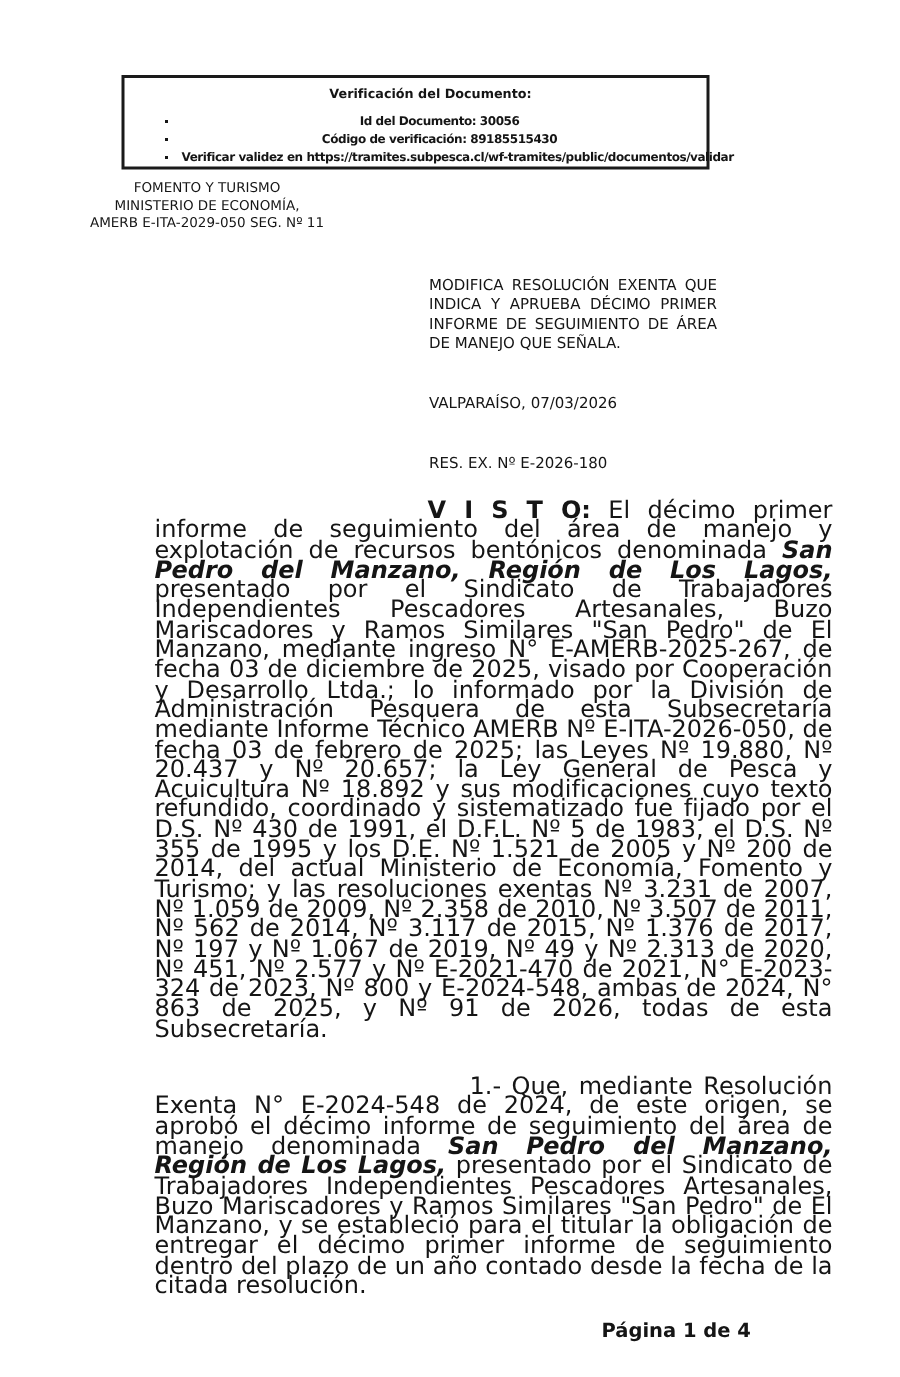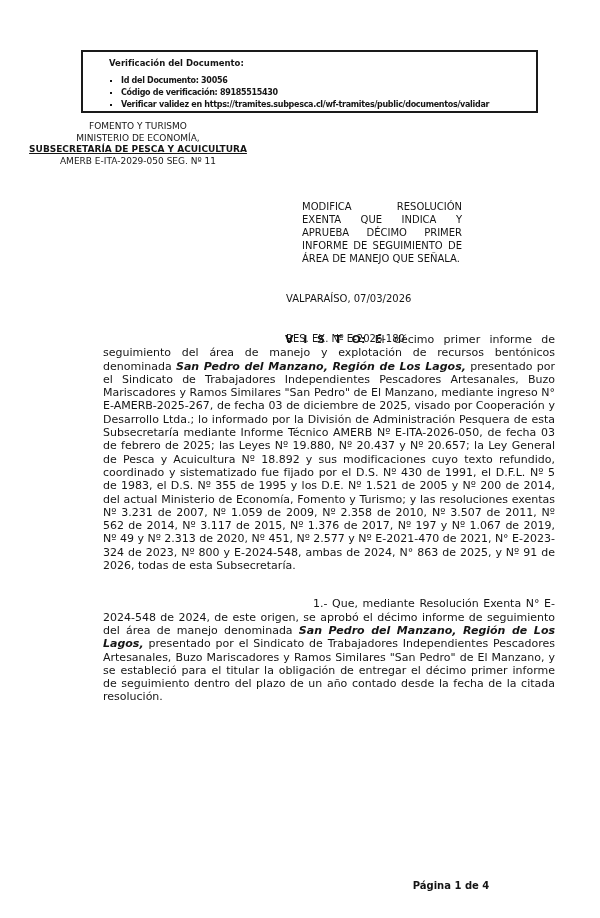--- a/index.html
+++ b/index.html
@@ -13,24 +13,25 @@
     position: relative;
     width: 600px; height: 918px;
     background: #ffffff;
     overflow: hidden;
   }
 
   
   .verify-box {
     position: absolute;
     left: 81px; top: 50px;
-    width: 457px; height: 63px;
+    width: 392px; height: 63px;
     box-sizing: border-box;
     border: 2px solid #1a1a1a;
     padding: 6px 6px 4px 26px;
+    text-align: center;
   }
   .verify-title {
     font-size: 8.5px;
     font-weight: bold;
     margin: 0 0 7px 0;
   }
   .verify-list {
     margin: 0;
     padding: 0 0 0 12px;
     list-style-type: square;
@@ -59,30 +60,30 @@
   }
 
   
   .title-block {
     position: absolute;
     left: 286px; top: 184px;
     width: 192px;
     font-size: 10px;
     line-height: 13px;
   }
-  .subject { margin: 16px; text-align: justify; }
+  .subject { margin: 0; text-align: justify; }
   .place-date { margin: 27px 0 0 0; }
   .res-number { margin: 27px 0 0 0; }
 
   
   .body-col {
     position: absolute;
     left: 103px; top: 333px;
     width: 452px;
-    font-size: 11px;
+    font-size: 16px;
     line-height: 13.3px;
     text-align: justify;
   }
   .body-col p { margin: 0; }
   .p-visto { text-indent: 182px; }
   .h-considerando {
     font-weight: bold;
     text-indent: 227px;
     text-align: left;
     margin-top: 27px !important;
@@ -92,43 +93,42 @@
   .p-c2 { text-indent: 230px; margin-top: 14px !important; }
 
   .seg-b  { font-weight: bold; }
   .seg-bi { font-weight: bold; font-style: italic; }
 
   
   .footer {
     position: absolute;
     left: 401px; top: 880px;
     width: 100px;
-    text-align: center;
-    font-size: 10px;
+    text-align: left;
+    font-size: 13px;
     font-weight: bold;
   }
 </style>
 </head>
 <body>
 
 <div class="page">
 
   <div class="verify-box">
     <p class="verify-title">Verificación del Documento:</p>
     <ul class="verify-list">
         <li>Id del Documento: 30056</li>
         <li>Código de verificación: 89185515430</li>
         <li>Verificar validez en https://tramites.subpesca.cl/wf-tramites/public/documentos/validar</li>
       </ul>
   </div>
 
   <div class="letterhead">
     <p class="lh-line">FOMENTO Y TURISMO</p>
     <p class="lh-line">MINISTERIO DE ECONOMÍA,</p>
-    <p class="lh-line bold-underline">SUBSECRETARÍA DE PESCA Y ACUICULTURA</p>
     <p class="lh-line">AMERB E-ITA-2029-050 SEG. Nº 11</p>
   </div>
 
   <div class="title-block">
     <p class="subject">MODIFICA RESOLUCIÓN EXENTA QUE INDICA Y APRUEBA DÉCIMO PRIMER INFORME DE SEGUIMIENTO DE ÁREA DE MANEJO QUE SEÑALA.</p>
     <p class="place-date">VALPARAÍSO, 07/03/2026</p>
     <p class="res-number">RES. EX. Nº E-2026-180</p>
   </div>
 
   <div class="body-col">

